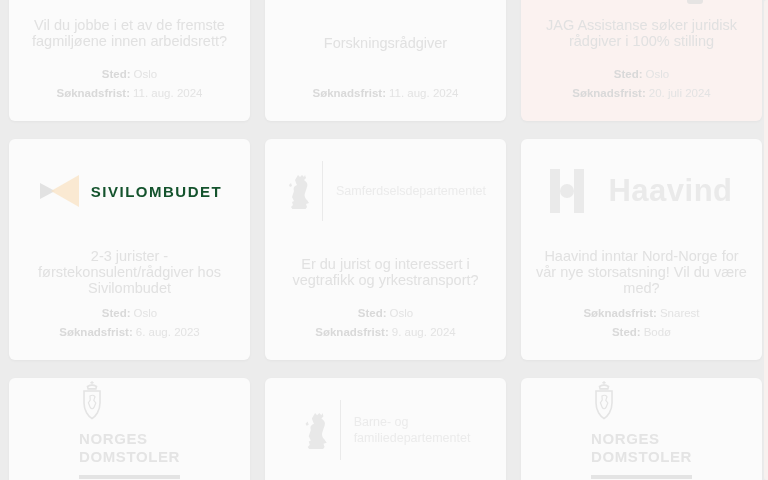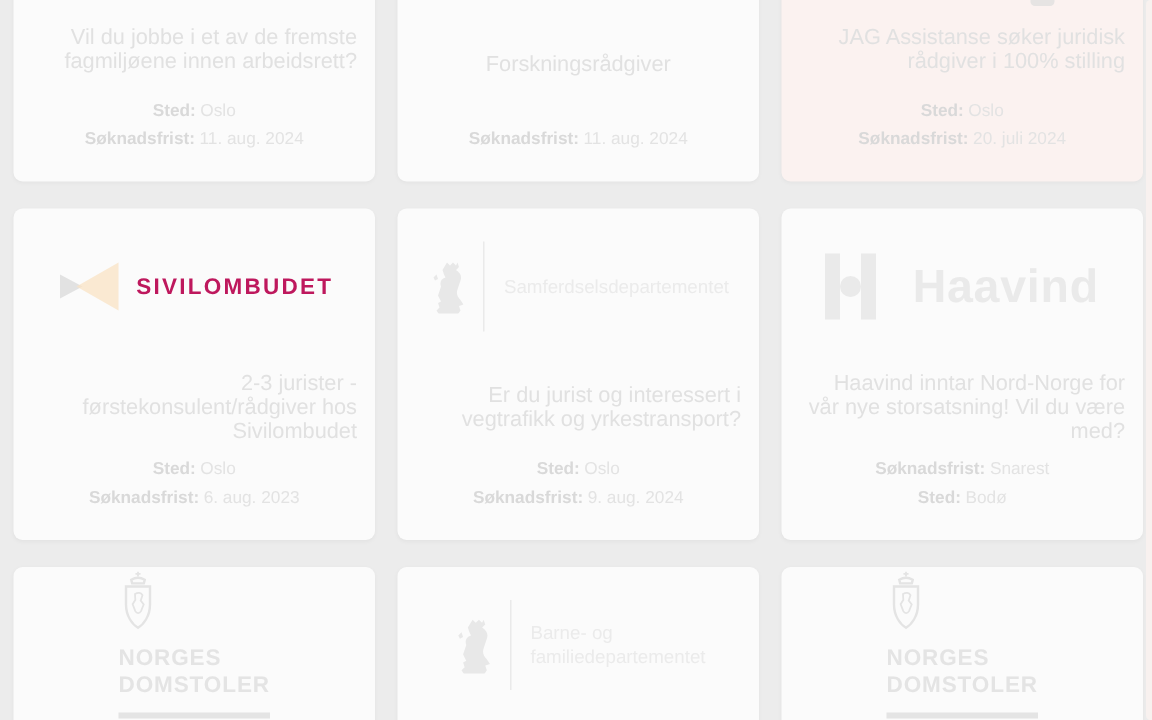--- a/index.html
+++ b/index.html
@@ -16,30 +16,30 @@
   }
   .card{
     background:#fbfbfb;border-radius:6px;position:relative;
     display:flex;flex-direction:column;align-items:stretch;
     box-shadow:0 1px 3px rgba(0,0,0,.04);cursor:pointer;
   }
   .card.pink{background:#fbf2f0}
   .logo-area{height:104px;display:flex;align-items:center;justify-content:center}
   .title{
     flex:1;display:flex;align-items:center;justify-content:center;
-    margin:0;padding:0 12px;text-align:right;
+    margin:0;padding:0 12px;text-align:center;
     font-size:14.5px;line-height:16px;font-weight:400;color:#e1e1e1;
   }
   .meta{padding-bottom:21px;text-align:center}
   .meta-line{font-size:11.5px;line-height:14px;margin-top:5px;color:#e3e3e3}
   .meta-line b{color:#d9d9d9;font-weight:700;margin-right:3px}
 
   
   .logo-siv{display:flex;align-items:center;gap:9px}
-  .siv-word{font-size:15px;font-weight:700;letter-spacing:1.5px;color:#be185d}
+  .siv-word{font-size:15px;font-weight:700;letter-spacing:1.5px;color:#14532d}
 
   
   .logo-dept{display:flex;align-items:center}
   .dept-divider{width:1px;height:60px;background:#eaeaea;margin:0 13px}
   .dept-text{font-size:12.5px;line-height:1.3;color:#ebebeb;text-align:left}
 
   
   .logo-hv{display:flex;align-items:center;gap:24px}
   .hv-mark{position:relative;width:34px;height:44px}
   .hv-mark .bar{position:absolute;top:0;width:10px;height:44px;background:#eaeaea}

